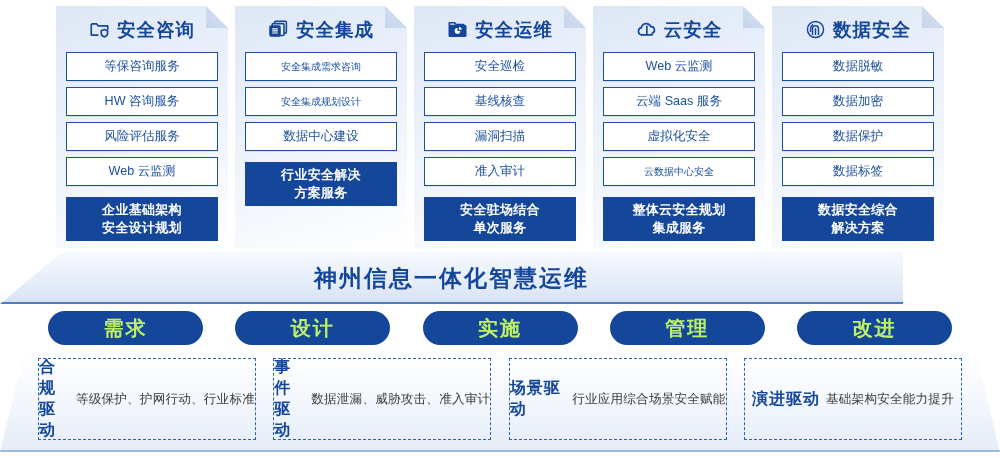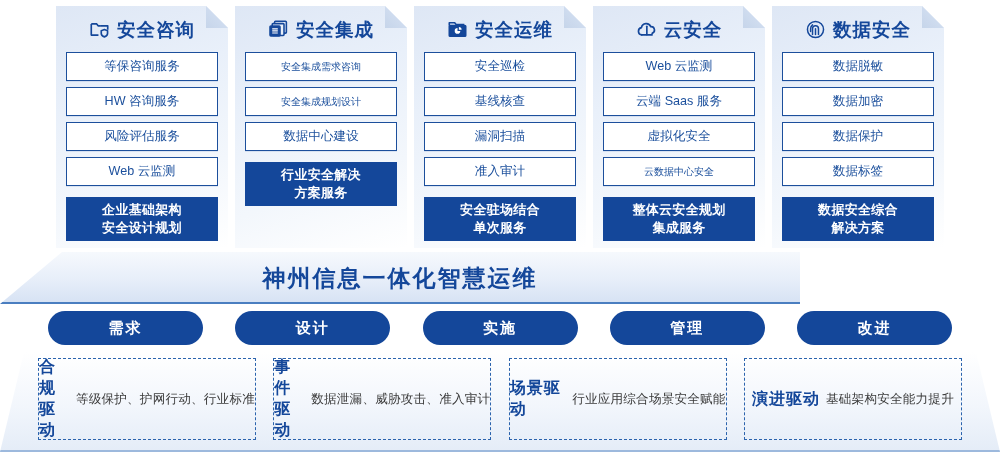--- a/index.html
+++ b/index.html
@@ -44,21 +44,21 @@
   }
   .item.wide{font-size:10px;text-align:center;}
   .solution{
     margin-top:11px;height:44px;background:#14479a;
     display:flex;flex-direction:column;align-items:center;justify-content:center;
     color:#ffffff;font-size:13px;font-weight:bold;line-height:18px;letter-spacing:.3px;
   }
 
   
   .banner{
-    position:absolute;left:0;top:252px;width:800px;height:52px;
+    position:absolute;left:0;top:252px;width:868px;height:52px;padding-left:35px;
   }
   .banner-shape{
     position:absolute;inset:0;
     background:linear-gradient(180deg,#f6f9fd 0%,#e7eef9 55%,#d7e3f4 100%);
     clip-path:polygon(62px 0, 938px 0, 1000px 100%, 0 100%);
     border-bottom:2px solid #4a7ec0;
   }
   .banner-edge{
     position:absolute;inset:0;
     clip-path:polygon(62px 0, 938px 0, 1000px 100%, 0 100%);
@@ -71,21 +71,21 @@
   }
 
   
   .pills{
     position:absolute;left:0;top:311px;width:1000px;height:34px;
     display:flex;justify-content:space-between;padding:0 48px;box-sizing:border-box;
   }
   .pill{
     width:155px;height:34px;border-radius:17px;background:#14479a;
     display:flex;align-items:center;justify-content:center;
-    color:#ffffff;font-size:15px;font-weight:bold;letter-spacing:2px;
+    color:#bef264;font-size:20px;font-weight:bold;letter-spacing:2px;
   }
 
   
   .drivers{
     position:absolute;left:0;top:352px;width:1000px;height:100px;
   }
   .drivers-shape{
     position:absolute;inset:0;
     background:linear-gradient(180deg,#ffffff 0%,#f2f6fc 55%,#e4ecf7 100%);
     clip-path:polygon(24px 0, 976px 0, 1000px 100%, 0 100%);

